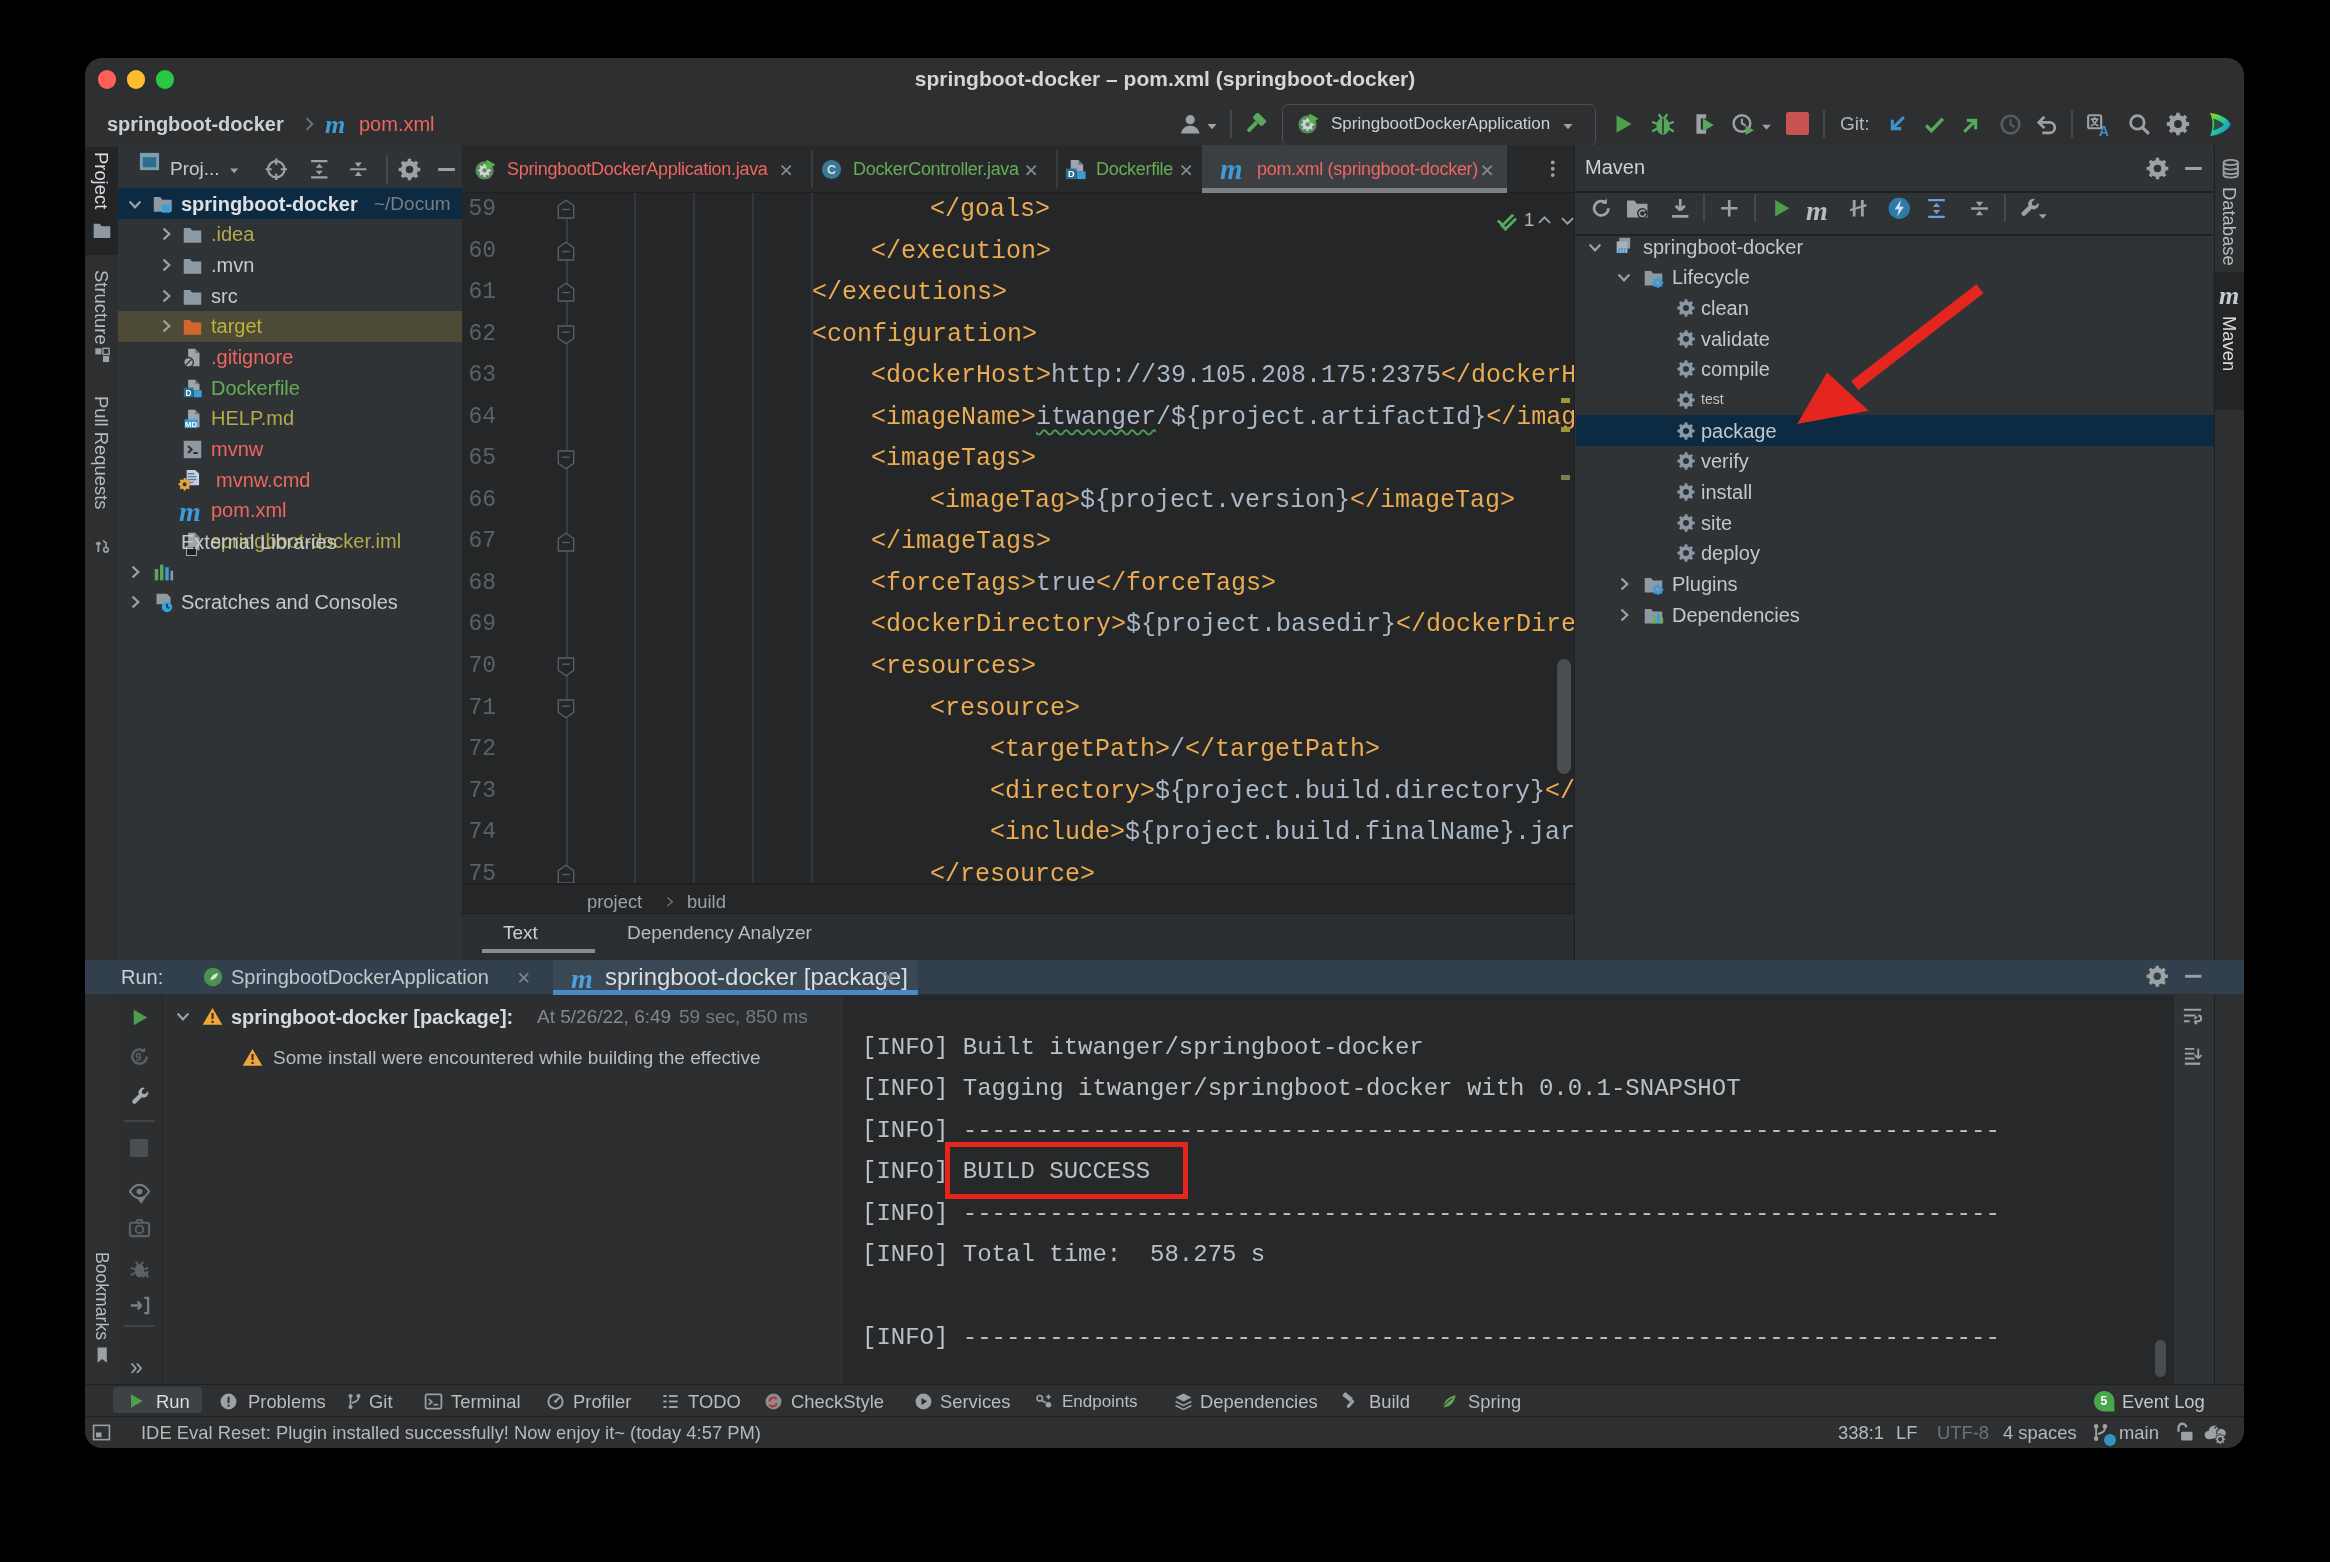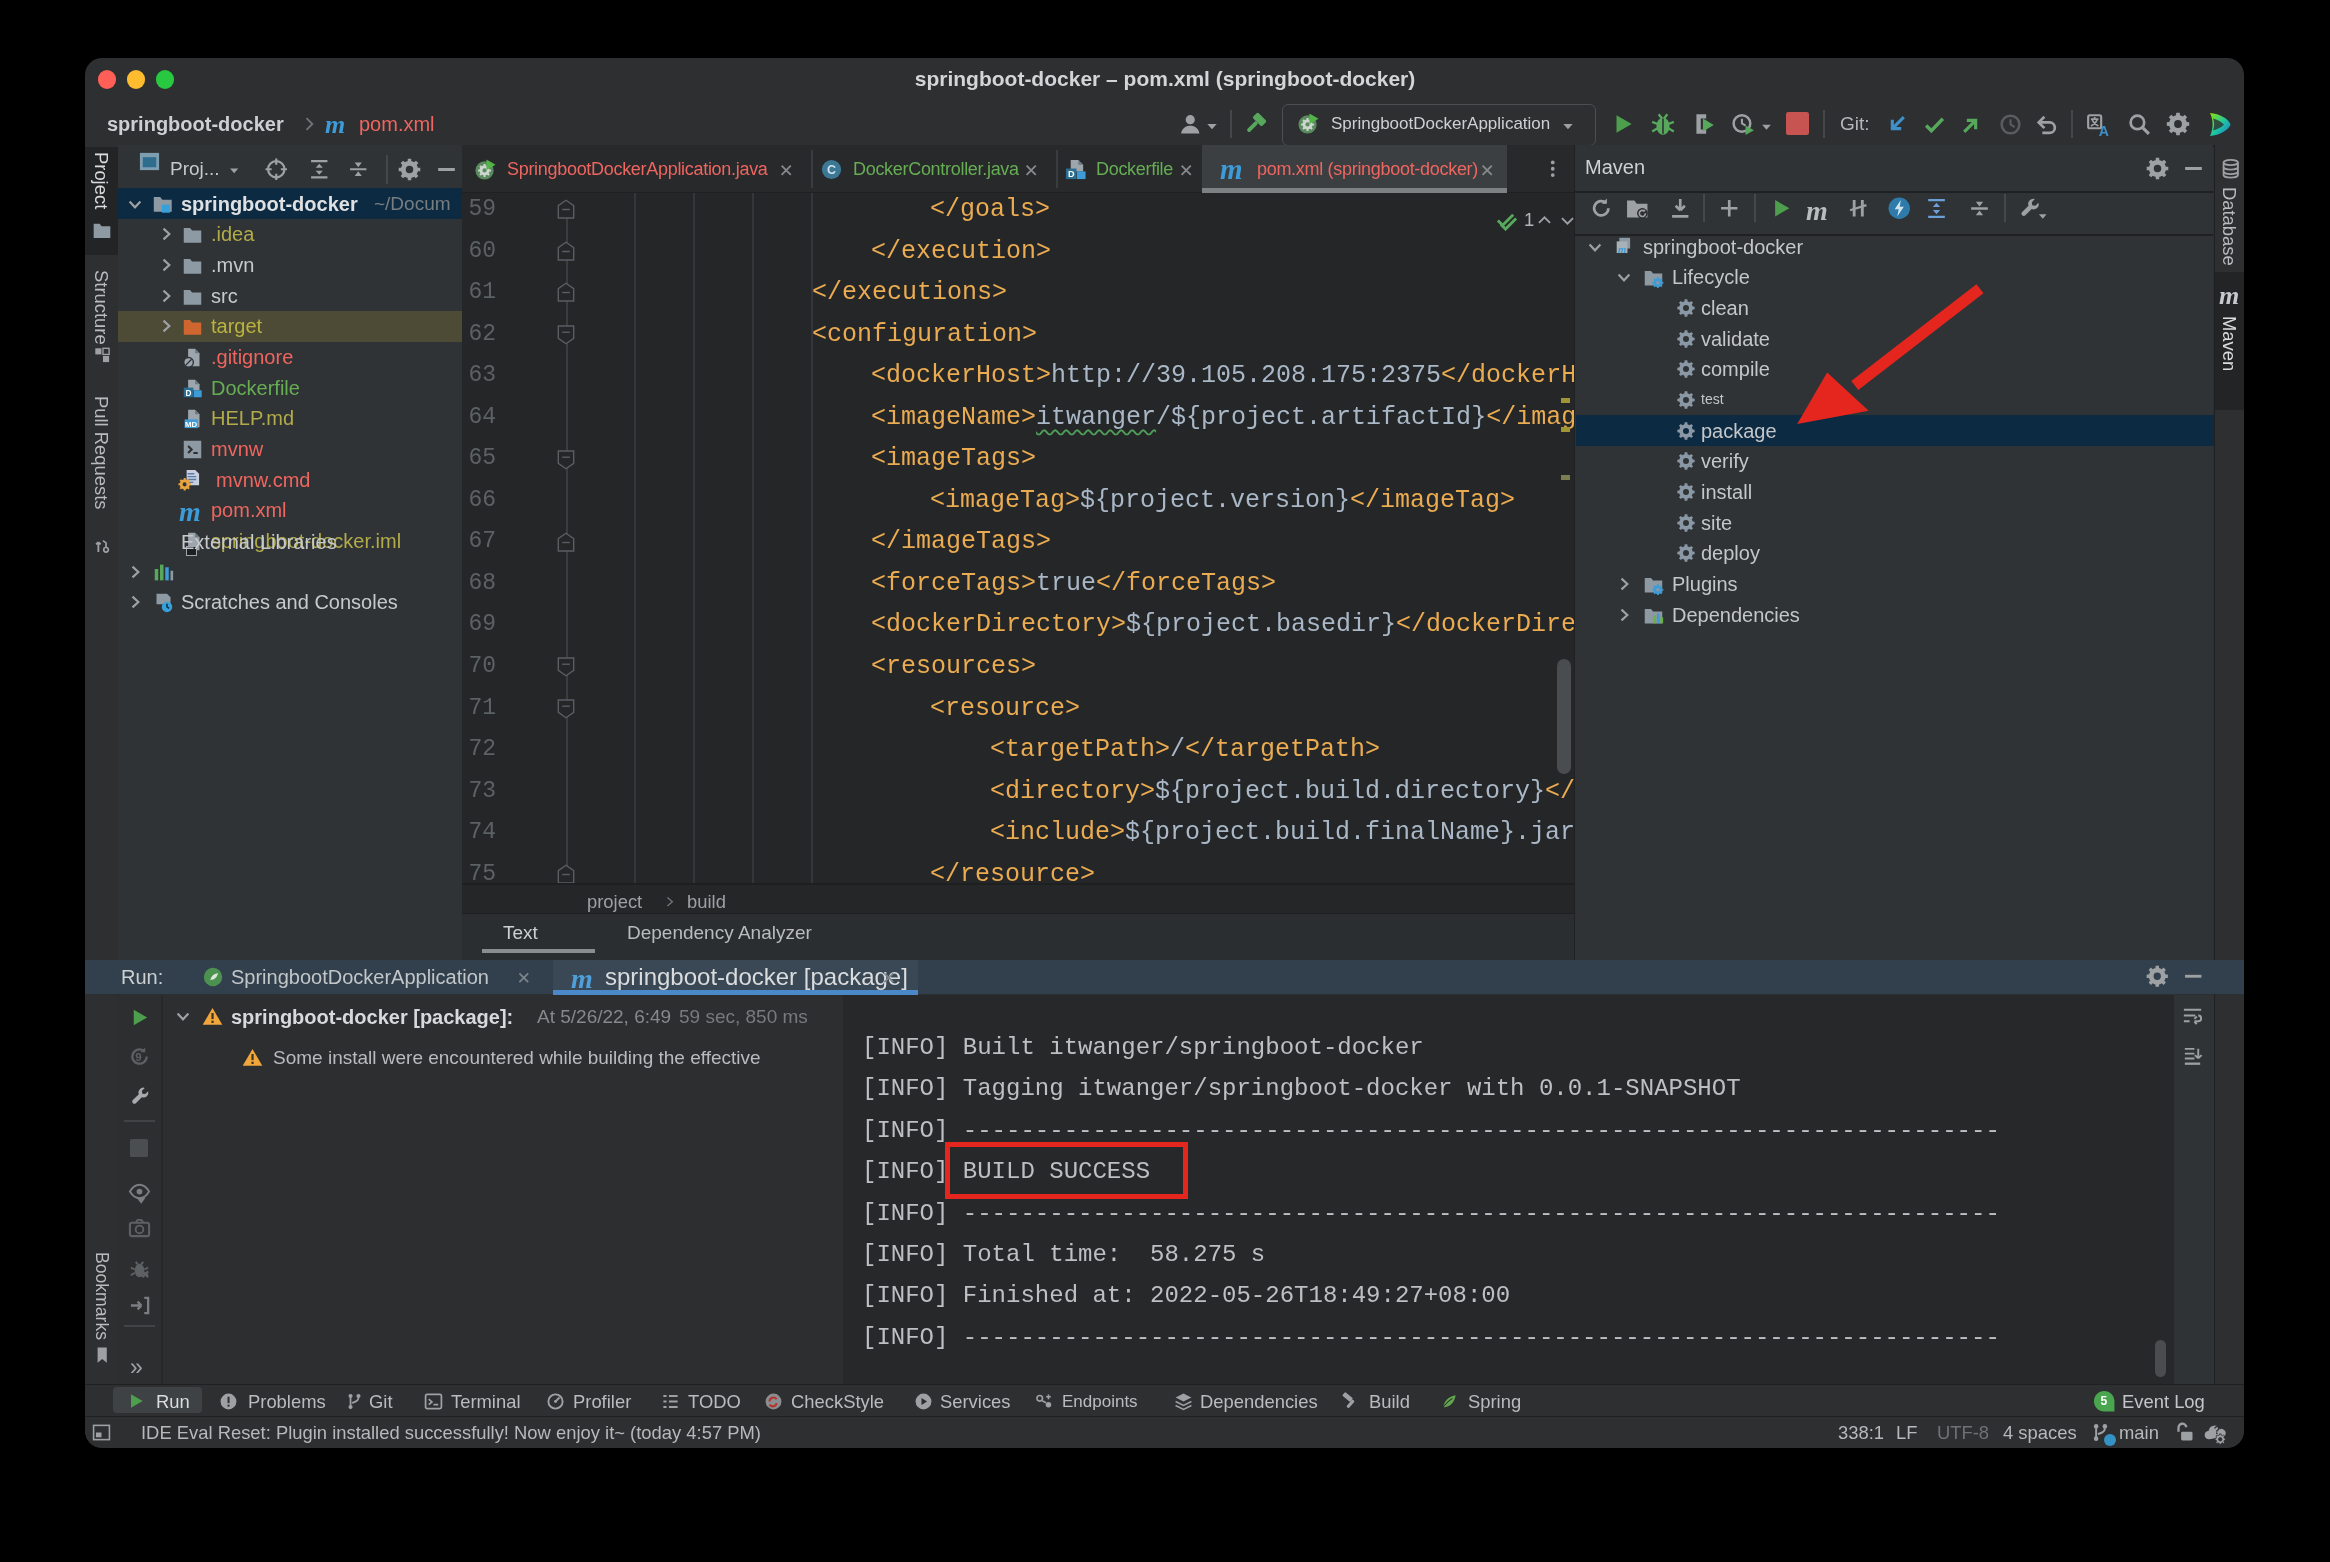--- a/index.html
+++ b/index.html
@@ -638,21 +638,20 @@
           <rect x="10.8" y="16.8" width="2.5" height="2.6" fill="#3a3226"></rect>
         </svg>
         <div style="position:absolute;left:155px;top:63px;transform:translateY(-50%);font-family:'Liberation Sans',sans-serif;font-size:19px;font-weight:normal;color:#b8bcbf;letter-spacing:0;white-space:pre;line-height:1.1;">Some install were encountered while building the effective</div>
       </div>
       <div style="position:absolute;left:777px;top:990px;transform:translateY(-50%);font-family:'Liberation Mono',monospace;font-size:24px;color:#bdc0c2;line-height:1;white-space:pre">[INFO] Built itwanger/springboot-docker</div>
       <div style="position:absolute;left:777px;top:1031px;transform:translateY(-50%);font-family:'Liberation Mono',monospace;font-size:24px;color:#bdc0c2;line-height:1;white-space:pre">[INFO] Tagging itwanger/springboot-docker with 0.0.1-SNAPSHOT</div>
       <div style="position:absolute;left:777px;top:1073px;transform:translateY(-50%);font-family:'Liberation Mono',monospace;font-size:24px;color:#bdc0c2;line-height:1;white-space:pre">[INFO] ------------------------------------------------------------------------</div>
       <div style="position:absolute;left:777px;top:1114px;transform:translateY(-50%);font-family:'Liberation Mono',monospace;font-size:24px;color:#bdc0c2;line-height:1;white-space:pre">[INFO] BUILD SUCCESS</div>
       <div style="position:absolute;left:777px;top:1156px;transform:translateY(-50%);font-family:'Liberation Mono',monospace;font-size:24px;color:#bdc0c2;line-height:1;white-space:pre">[INFO] ------------------------------------------------------------------------</div>
       <div style="position:absolute;left:777px;top:1197px;transform:translateY(-50%);font-family:'Liberation Mono',monospace;font-size:24px;color:#bdc0c2;line-height:1;white-space:pre">[INFO] Total time:  58.275 s</div>
-      <div style="position:absolute;left:777px;top:1238px;transform:translateY(-50%);font-family:'Liberation Mono',monospace;font-size:24px;color:#bdc0c2;line-height:1;white-space:pre">[INFO] Finished at: 2022-05-26T18:49:27+08:00</div>
       <div style="position:absolute;left:777px;top:1280px;transform:translateY(-50%);font-family:'Liberation Mono',monospace;font-size:24px;color:#bdc0c2;line-height:1;white-space:pre">[INFO] ------------------------------------------------------------------------</div>
       <div style="position:absolute;left:860px;top:1084px;width:243px;height:57px;border:5.4px solid #e5261f;box-sizing:border-box"></div>
       <svg style="position:absolute;left:2096px;top:946px" width="23" height="23" viewBox="0 0 24 24">
         <path d="M3 6h18M3 12h12M3 18h6" stroke="#9da1a4" stroke-width="2.2"></path>
         <path d="M18 12a3 3 0 0 1 0 6h-4M14 15.5l2.5-2.5M14 18.5l2.5 2.5" fill="none" stroke="#9da1a4" stroke-width="2"></path>
       </svg>
       <svg style="position:absolute;left:2096px;top:987px" width="23" height="23" viewBox="0 0 24 24">
         <path d="M4 4h10M4 9h10M4 14h10" stroke="#9da1a4" stroke-width="2"></path>
         <path d="M18 4v10M18 14l-3.5-3.5M18 14l3.5-3.5" stroke="#9da1a4" stroke-width="2" fill="none"></path>
         <path d="M4 19.5h16" stroke="#9da1a4" stroke-width="2.4"></path>

